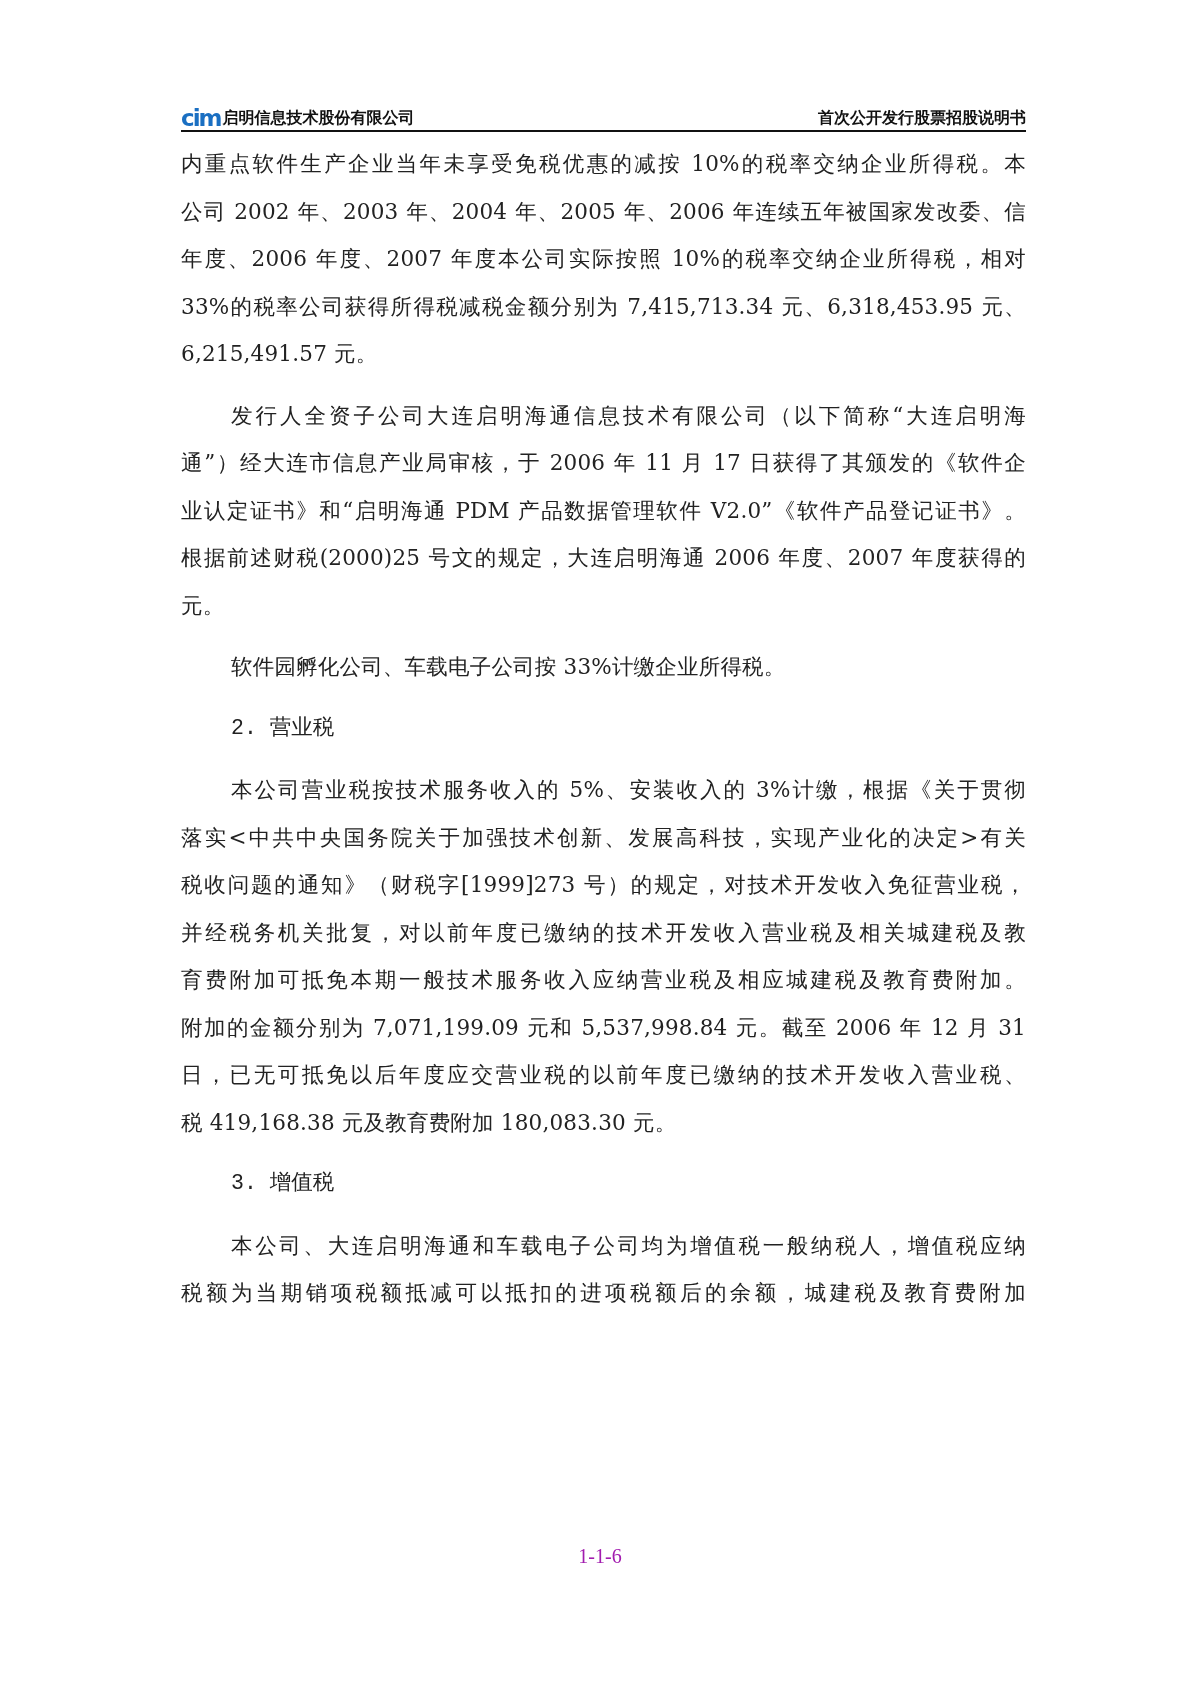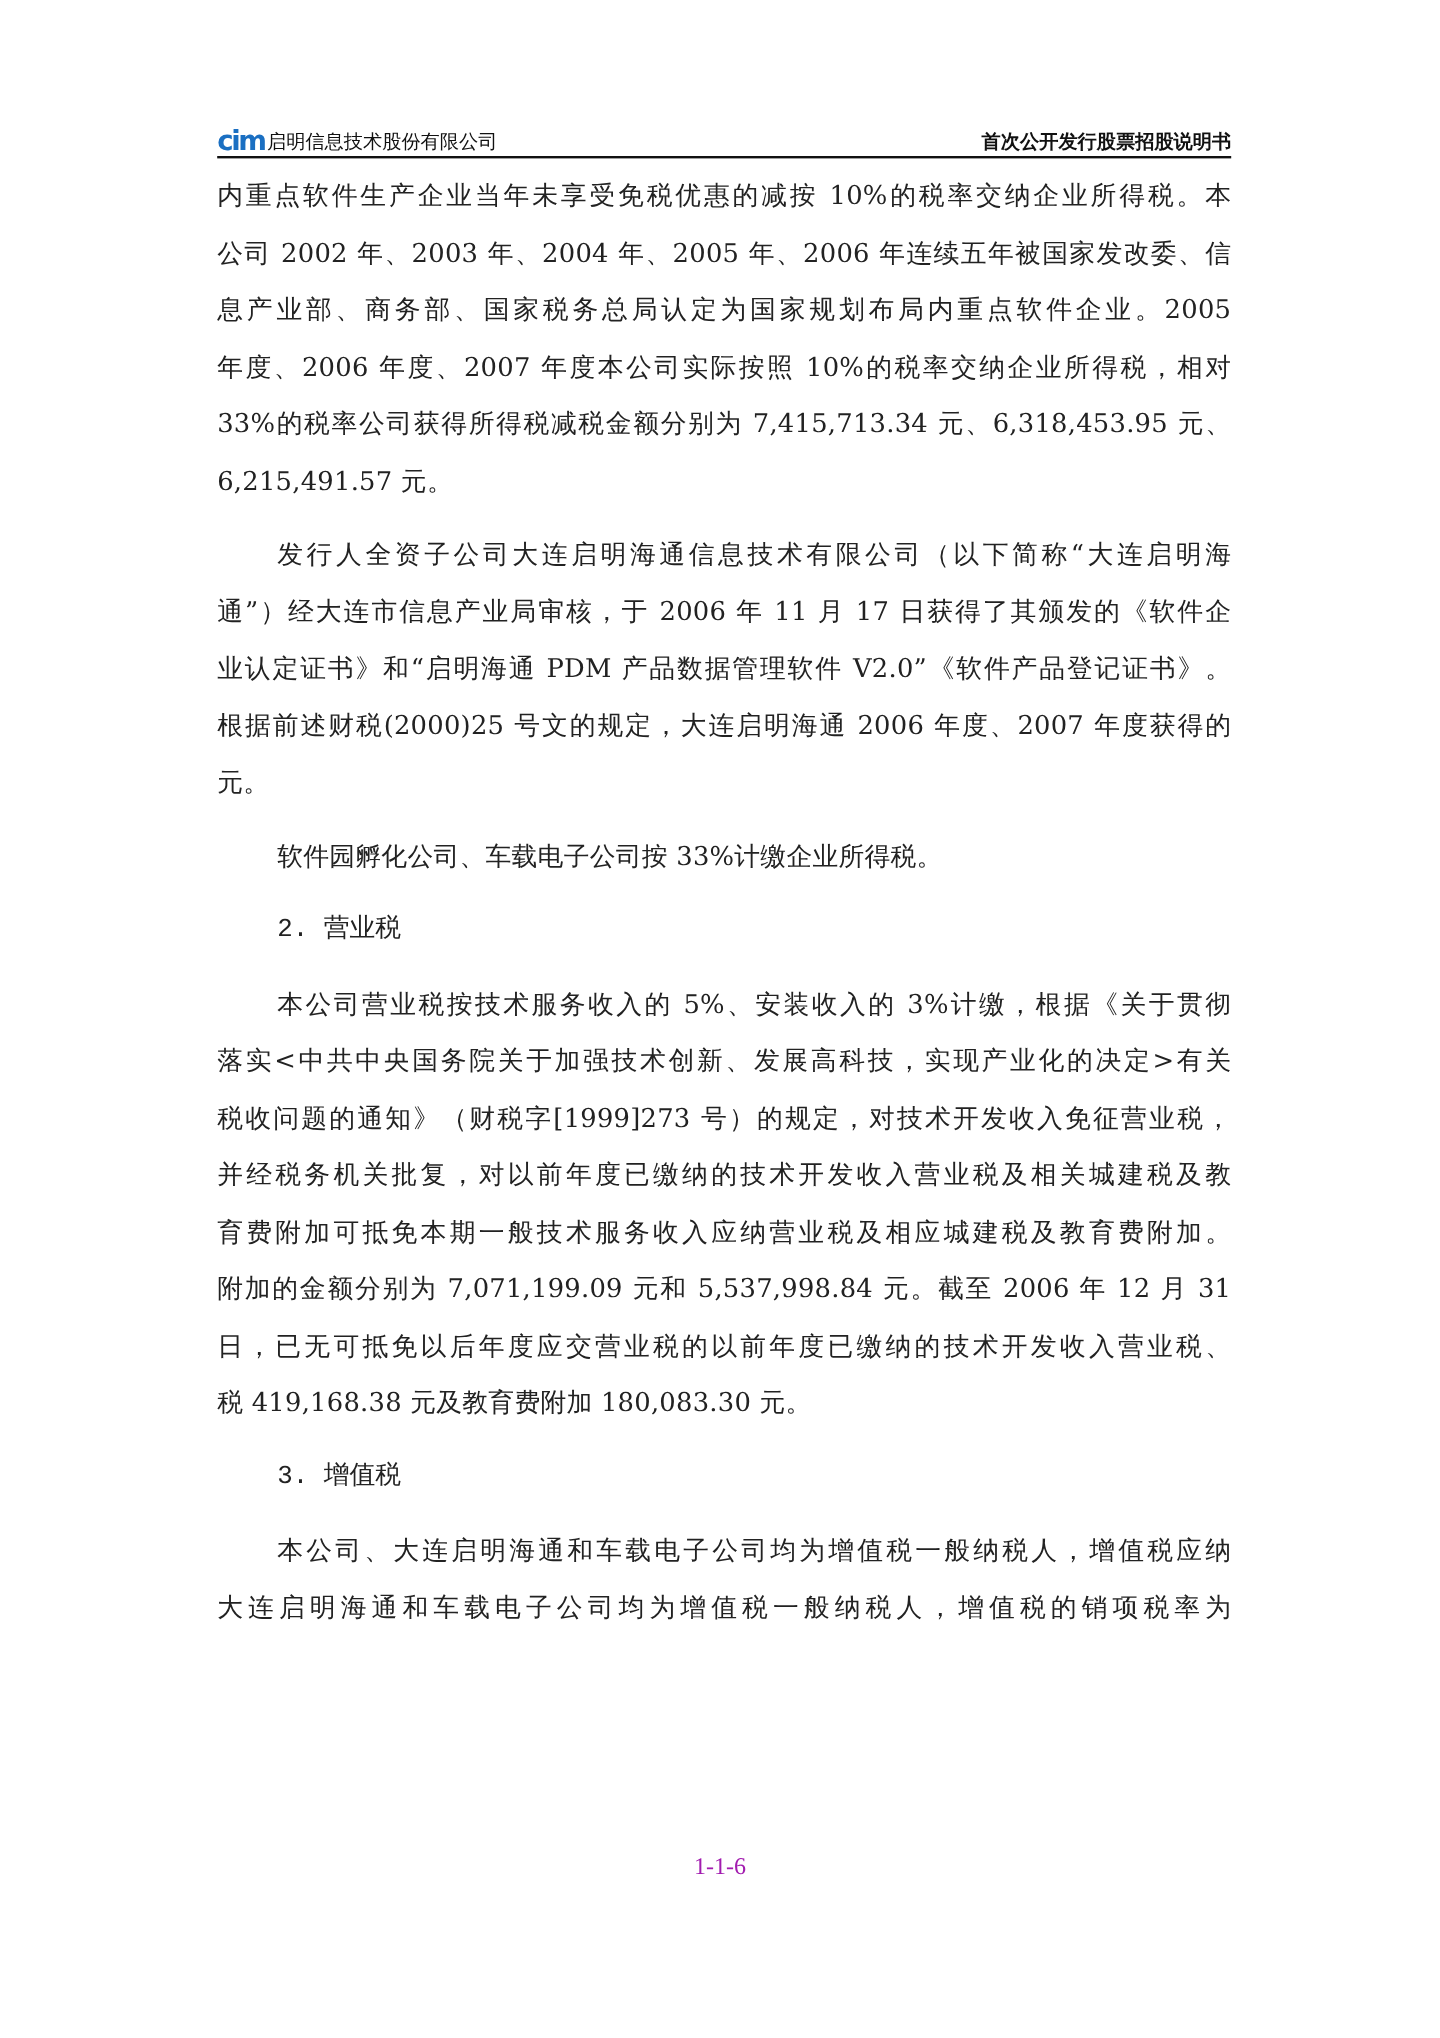--- a/index.html
+++ b/index.html
@@ -32,21 +32,21 @@
     }
     .logo-mark {
       font-weight: bold;
       font-size: 23px;
       line-height: 20px;
       color: #1a6fc2;
       letter-spacing: -2px;
       margin-right: 2px;
     }
     .logo-text {
-      font-weight: normal;
+      font-weight: bold;
       font-size: 16px;
       line-height: 20px;
       color: #111111;
     }
     .doc-title {
       position: absolute;
       right: 0;
       top: 8px;
       font-family: "DejaVu Sans", "Liberation Sans", sans-serif;
       font-weight: bold;
@@ -106,21 +106,20 @@
     <span class="logo-text">启明信息技术股份有限公司</span>
   </div>
   <div class="doc-title">首次公开发行股票招股说明书</div>
 </div>
 
 <div class="content">
 
   <div>
     <div class="line">内重点软件生产企业当年未享受免税优惠的减按 10%的税率交纳企业所得税。本</div>
     <div class="line">公司 2002 年、2003 年、2004 年、2005 年、2006 年连续五年被国家发改委、信</div>
-    <div class="line">息产业部、商务部、国家税务总局认定为国家规划布局内重点软件企业。2005</div>
     <div class="line">年度、2006 年度、2007 年度本公司实际按照 10%的税率交纳企业所得税，相对</div>
     <div class="line">33%的税率公司获得所得税减税金额分别为 7,415,713.34 元、6,318,453.95 元、</div>
     <div class="line last">6,215,491.57 元。</div>
   </div>
 
   <div class="gap"></div>
 
   <div>
     <div class="line indent">发行人全资子公司大连启明海通信息技术有限公司（以下简称“大连启明海</div>
     <div class="line">通”）经大连市信息产业局审核，于 2006 年 11 月 17 日获得了其颁发的《软件企</div>
@@ -153,18 +152,18 @@
   </div>
 
   <div class="gap"></div>
 
   <div class="heading">3. 增值税</div>
 
   <div class="gap"></div>
 
   <div>
     <div class="line indent">本公司、大连启明海通和车载电子公司均为增值税一般纳税人，增值税应纳</div>
-    <div class="line">大连启明海通和车载电子公司均为增值税一般纳税人，增值税的销项税率为</div>
+    <div class="line">税额为当期销项税额抵减可以抵扣的进项税额后的余额，城建税及教育费附加</div>
   </div>
 
 </div>
 
 <div class="page-number">1-1-6</div>
 
 </body></html>

